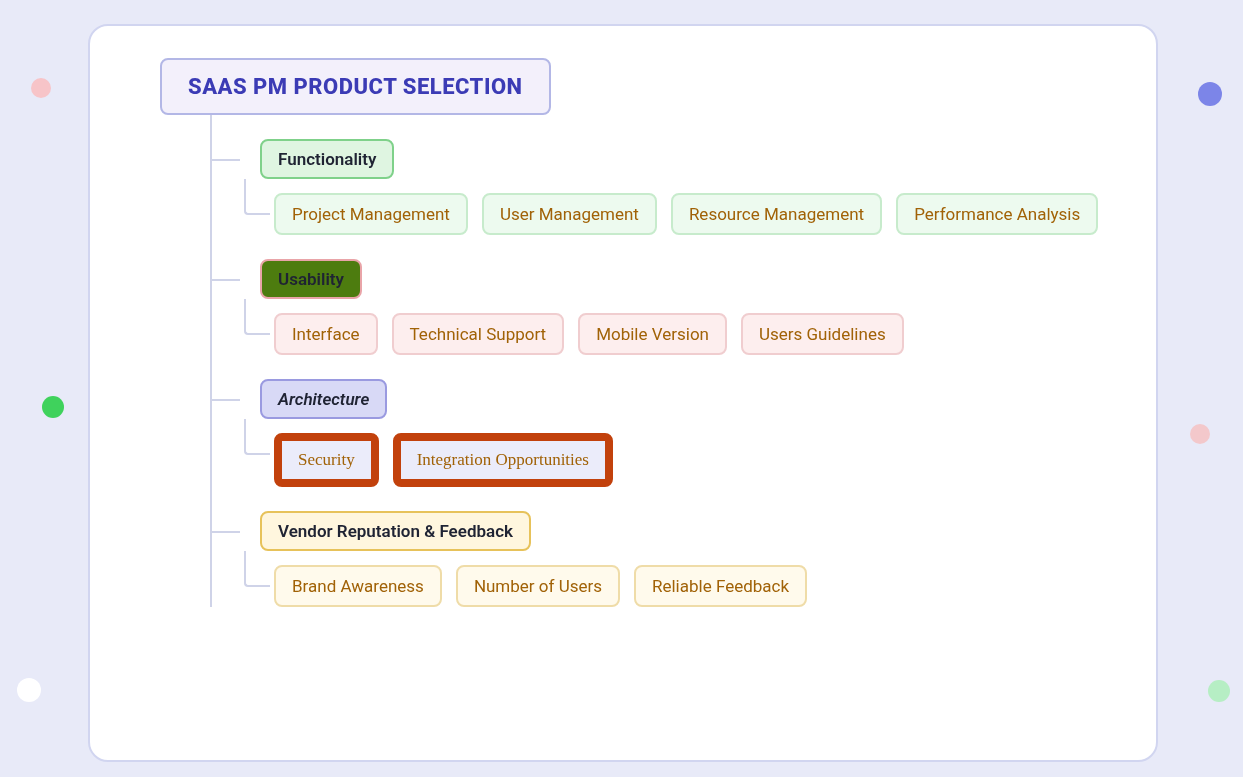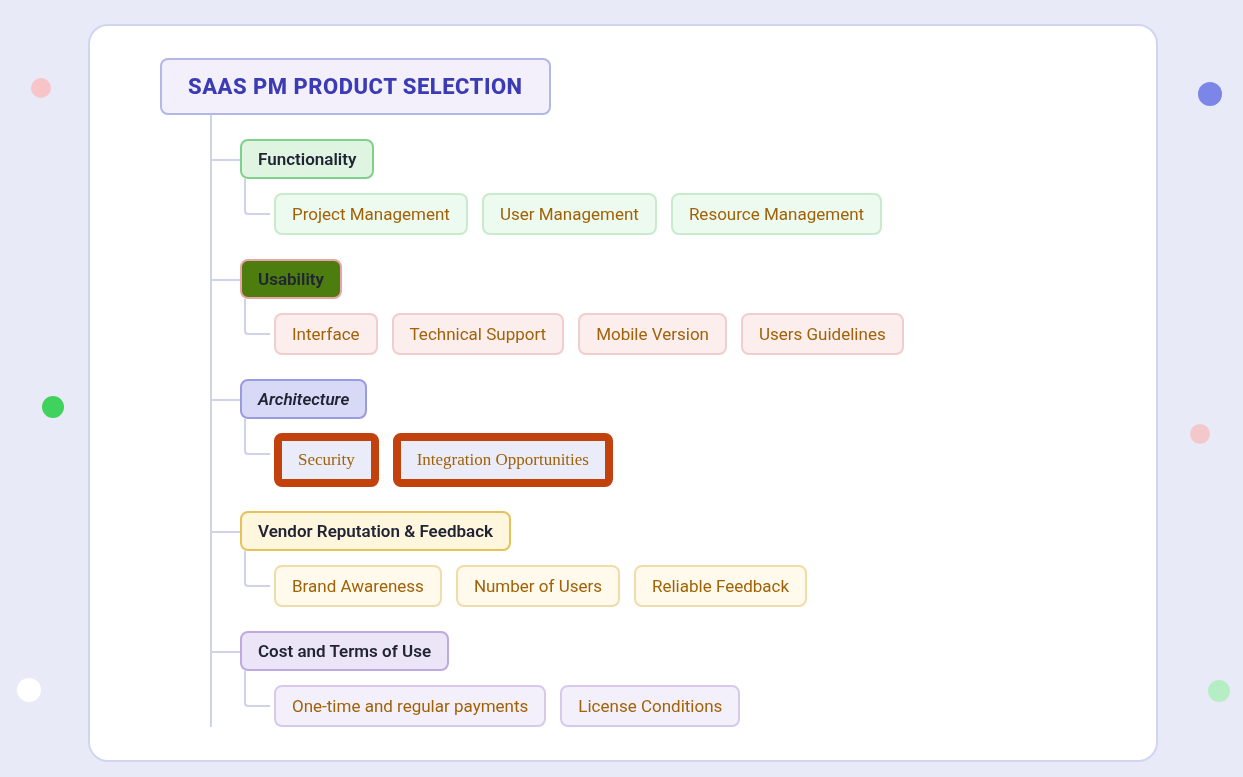--- a/index.html
+++ b/index.html
@@ -55,21 +55,21 @@
     width: 30px;
     border-top: 2px solid #cfd3e8;
   }
   .cat-node {
     display: inline-block;
     padding: 8px 16px;
     border-radius: 8px;
     font-size: 17px;
     font-weight: 600;
     color: #1f2333;
-    margin-left: 40px;
+    margin-left: 60px;
   }
   .green  { background: #dff5e1; border: 2px solid #7fd18a; }
   .red    { background: #4d7c0f; border: 2px solid #e9a4a8; }
   .blue   { background: #d8d9f6; border: 2px solid #9a9ae0; font-style: italic; }
   .yellow { background: #fff6de; border: 2px solid #e7c25a; }
   .purple { background: #ece5f7; border: 2px solid #bfa9e1; }
 
   .sub-green  { background: #edfaef; border: 2px solid #c7ebcc; }
   .sub-red    { background: #fdeeee; border: 2px solid #f0cdcf; }
   .sub-blue   { background: #ebecfa; border: 8px solid #c2410c; font-family: Liberation Serif, serif; }
@@ -129,20 +129,21 @@
     <div class="trunk"></div>
 
     <div class="section">
       <div class="h-to-cat" style="top:44px;"></div>
       <div class="cat-node green">Functionality</div>
       <div class="children-row">
         <div class="child-elbow"></div>
         <div class="child-node sub-green">Project Management</div>
         <div class="child-node sub-green">User Management</div>
         <div class="child-node sub-green">Resource Management</div>
+        <div class="child-node sub-green">Performance Analysis</div>
       </div>
     </div>
 
     <div class="section">
       <div class="h-to-cat" style="top:44px;"></div>
       <div class="cat-node red">Usability</div>
       <div class="children-row">
         <div class="child-elbow"></div>
         <div class="child-node sub-red">Interface</div>
         <div class="child-node sub-red">Technical Support</div>
@@ -165,24 +166,15 @@
       <div class="h-to-cat" style="top:44px;"></div>
       <div class="cat-node yellow">Vendor Reputation &amp; Feedback</div>
       <div class="children-row">
         <div class="child-elbow"></div>
         <div class="child-node sub-yellow">Brand Awareness</div>
         <div class="child-node sub-yellow">Number of Users</div>
         <div class="child-node sub-yellow">Reliable Feedback</div>
       </div>
     </div>
 
-    <div class="section">
-      <div class="h-to-cat" style="top:44px;"></div>
-      <div class="cat-node purple">Cost and Terms of Use</div>
-      <div class="children-row">
-        <div class="child-elbow"></div>
-        <div class="child-node sub-purple">One-time and regular payments</div>
-        <div class="child-node sub-purple">License Conditions</div>
-      </div>
-    </div>
 
   </div>
 </div>
 
 </body></html>

